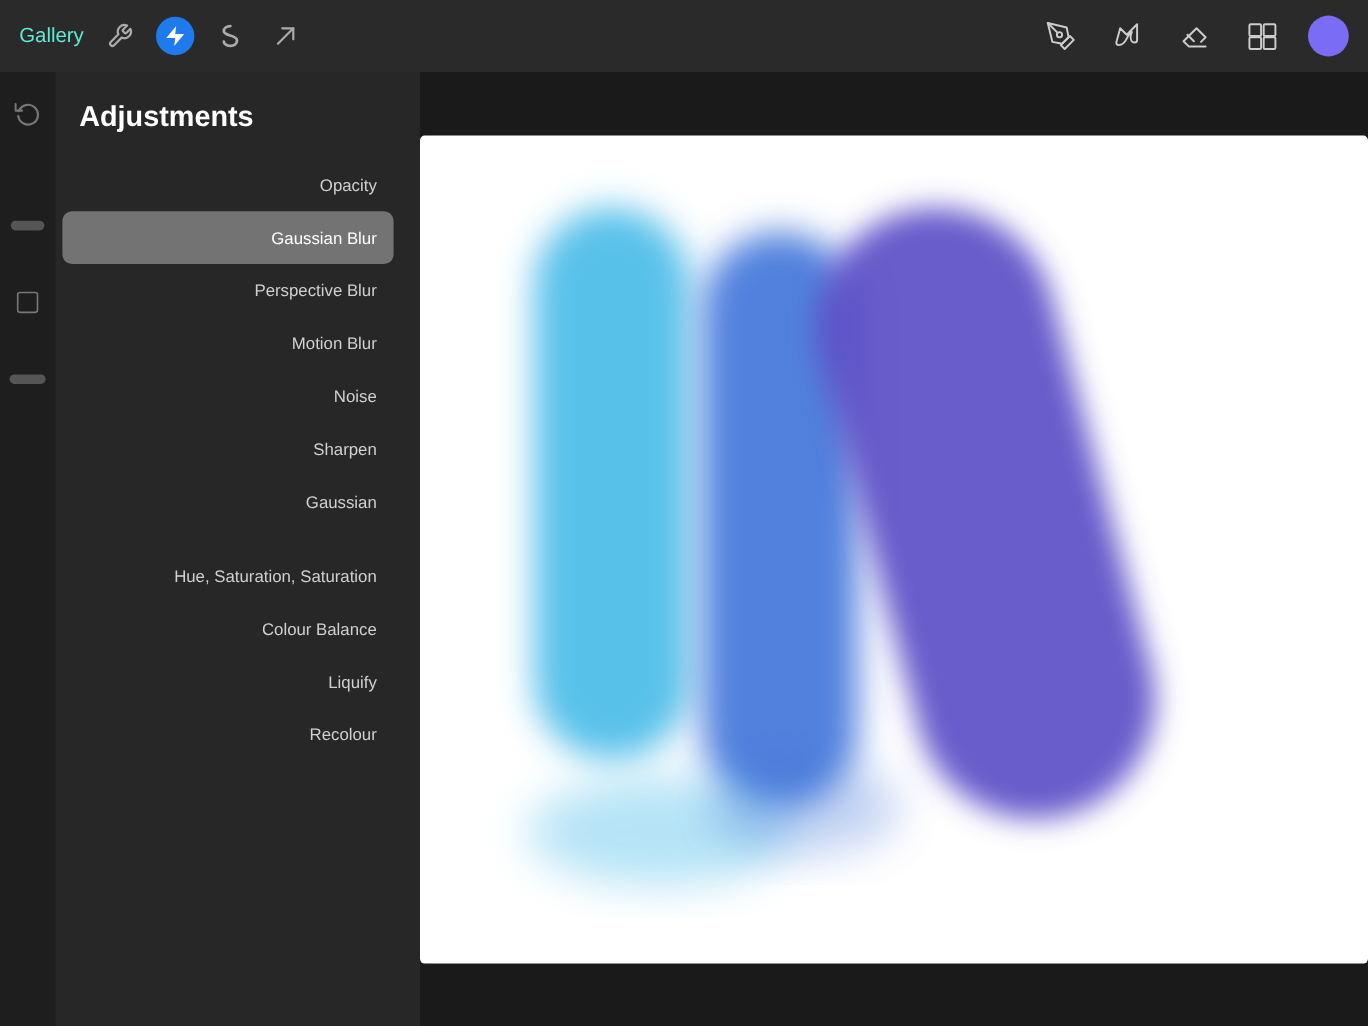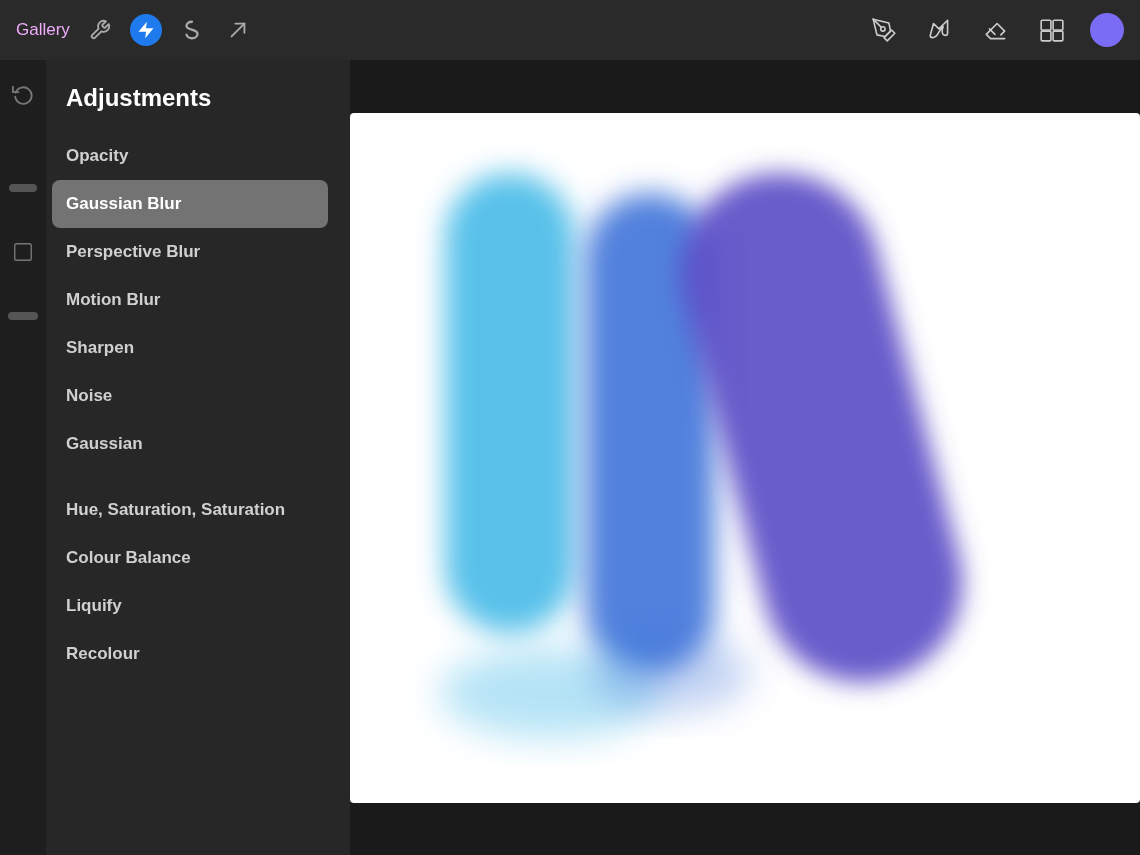--- a/index.html
+++ b/index.html
@@ -27,21 +27,21 @@
       z-index: 100;
     }
 
     .toolbar-left {
       display: flex;
       align-items: center;
       gap: 14px;
     }
 
     .toolbar-gallery {
-      color: #f0abfc;
+      color: #5eead4;
       font-size: 17px;
       font-weight: 400;
       cursor: pointer;
     }
 
     .toolbar-icon {
       width: 32px;
       height: 32px;
       display: flex;
       align-items: center;
@@ -130,24 +130,25 @@
     .adjustments-title {
       color: #ffffff;
       font-size: 24px;
       font-weight: 600;
       padding: 0 20px 20px 20px;
     }
 
     .menu-item {
       padding: 14px 20px;
       color: #d0d0d0;
-      font-size: 17px;
-      font-weight: 700;
+      font-size: 14px;
+      font-weight: 400;
       cursor: pointer;
       border-radius: 0;
+      text-align: right;
     }
 
     .menu-item.selected {
       background: #737373;
       color: #ffffff;
       border-radius: 8px;
       margin: 0 6px;
       padding: 14px 14px;
     }
 
@@ -275,22 +276,22 @@
   <div class="side-slider wide" style="margin-top:30px;"></div>
 </div>
 
 <div class="adjustments-panel">
   <div class="adjustments-title">Adjustments</div>
 
   <div class="menu-item">Opacity</div>
   <div class="menu-item selected">Gaussian Blur</div>
   <div class="menu-item">Perspective Blur</div>
   <div class="menu-item">Motion Blur</div>
+  <div class="menu-item">Noise</div>
   <div class="menu-item">Sharpen</div>
-  <div class="menu-item">Noise</div>
   <div class="menu-item">Gaussian</div>
 
   <div class="menu-divider"></div>
 
   <div class="menu-item">Hue, Saturation, Saturation</div>
   <div class="menu-item">Colour Balance</div>
   <div class="menu-item">Liquify</div>
   <div class="menu-item">Recolour</div>
 </div>
 

